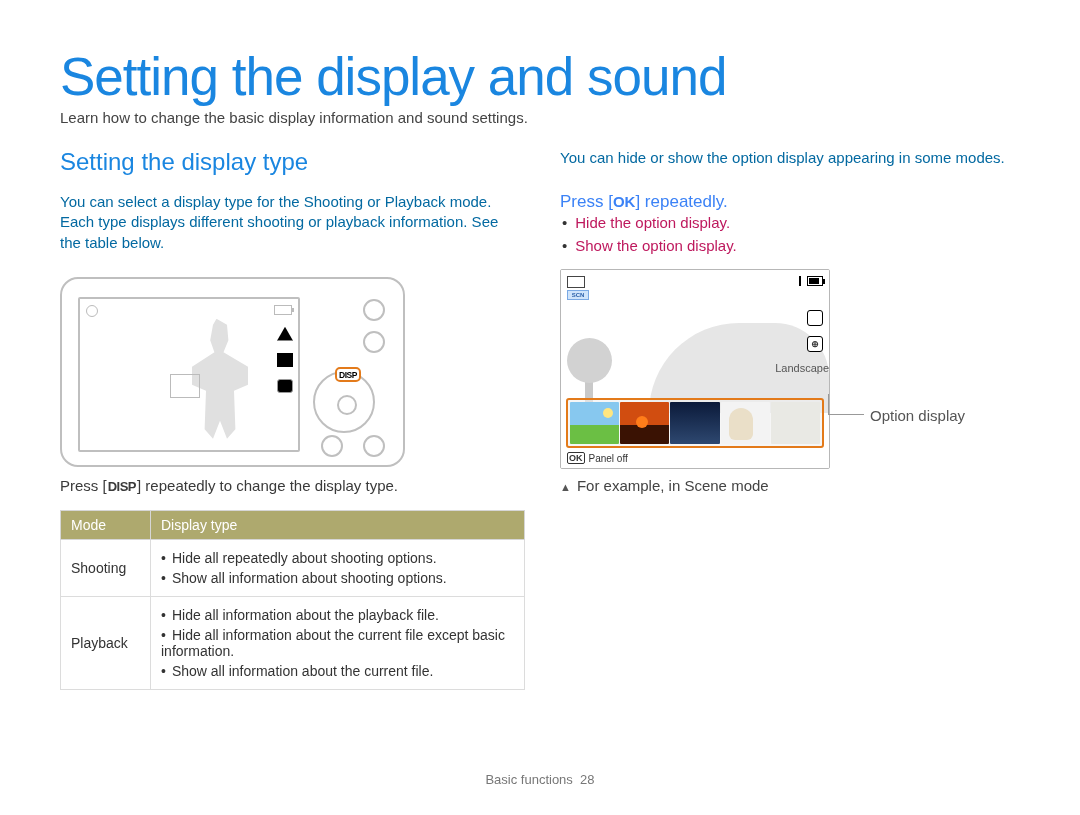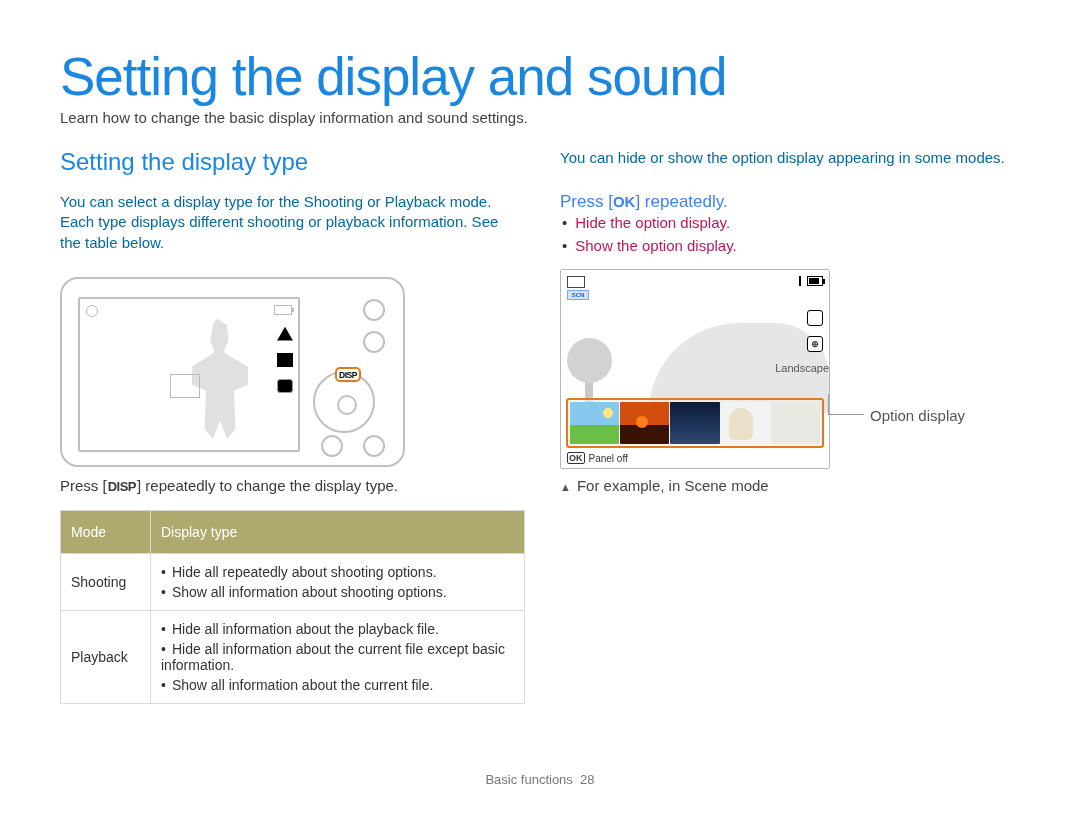--- a/index.html
+++ b/index.html
@@ -121,21 +121,21 @@
   ul.bullets { list-style:none; padding-left:2px; font-size:15px; color:#be185d; line-height:1.5;}
   ul.bullets li::before { content:"•"; margin-right:8px; color:#333;}
   
   table.dt {
     width: 465px;
     border-collapse: collapse;
     font-size: 14px;
   }
   table.dt th {
     background:#aea96e; color:#fff; font-weight:400;
-    text-align:left; padding:13px 10px; border:1px solid #d6d6d6;
+    text-align:left; padding:6px 10px; border:1px solid #d6d6d6;
   }
   table.dt th:first-child { width: 90px;}
   table.dt td {
     border:1px solid #dcdcdc; padding:8px 10px; vertical-align:middle; color:#333;
   }
   table.dt ul { list-style:none; }
   table.dt ul li::before { content:"•"; margin-right:6px;}
   table.dt ul li { padding:2px 0;}
   
   .scene-wrap { margin-top:12px; position:relative;}

